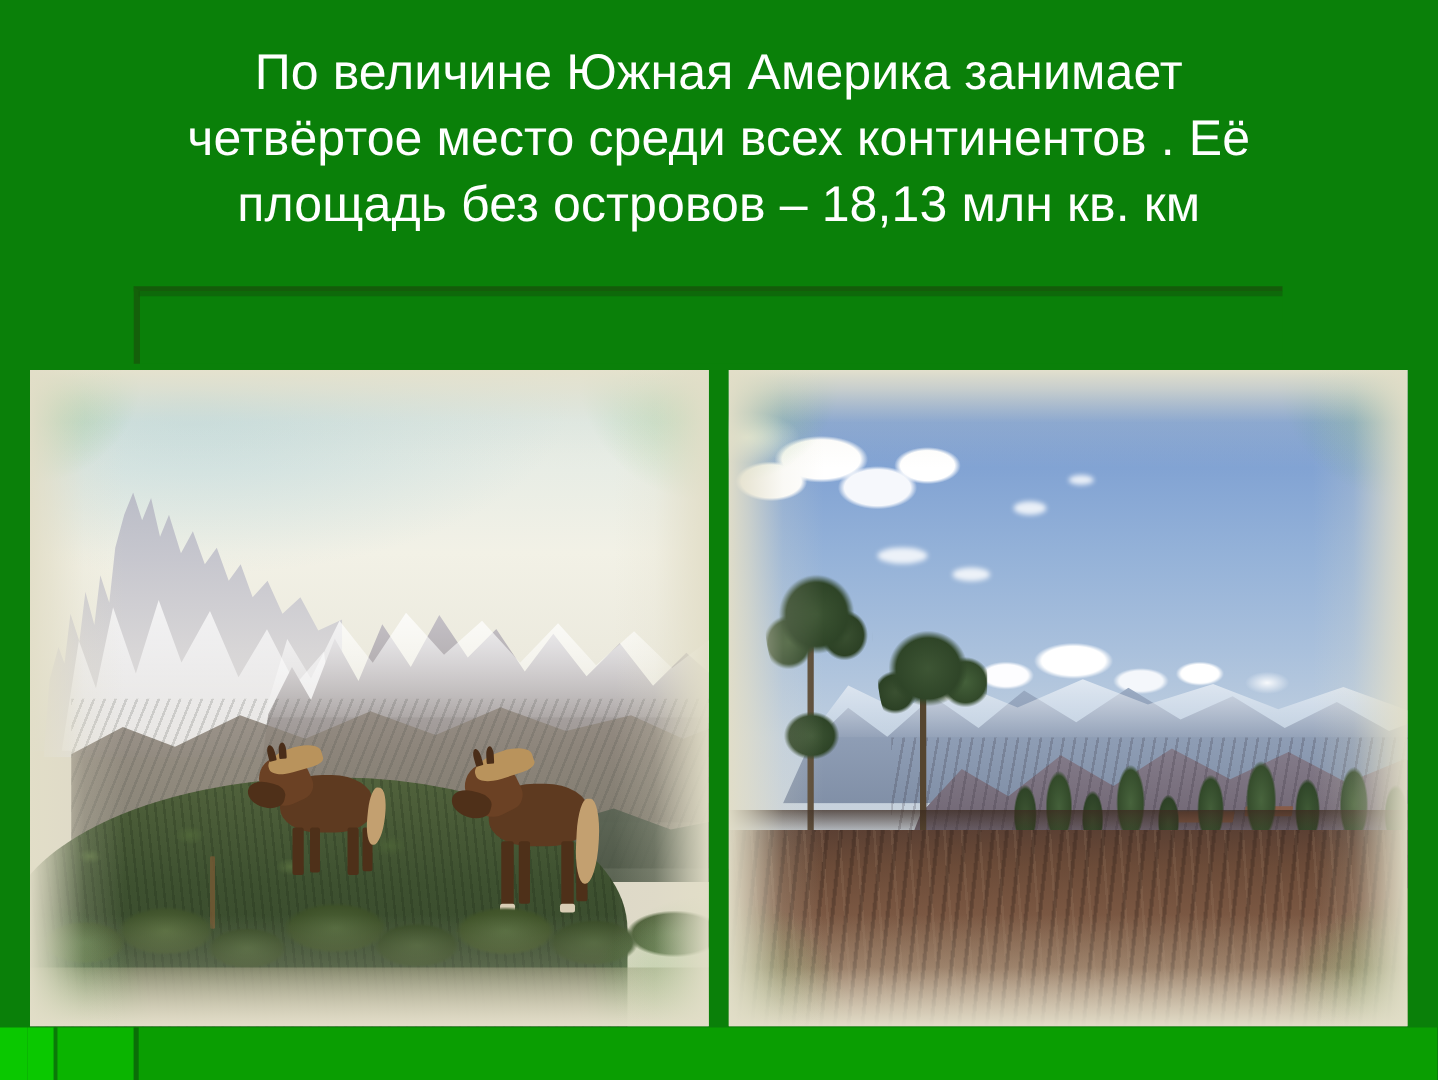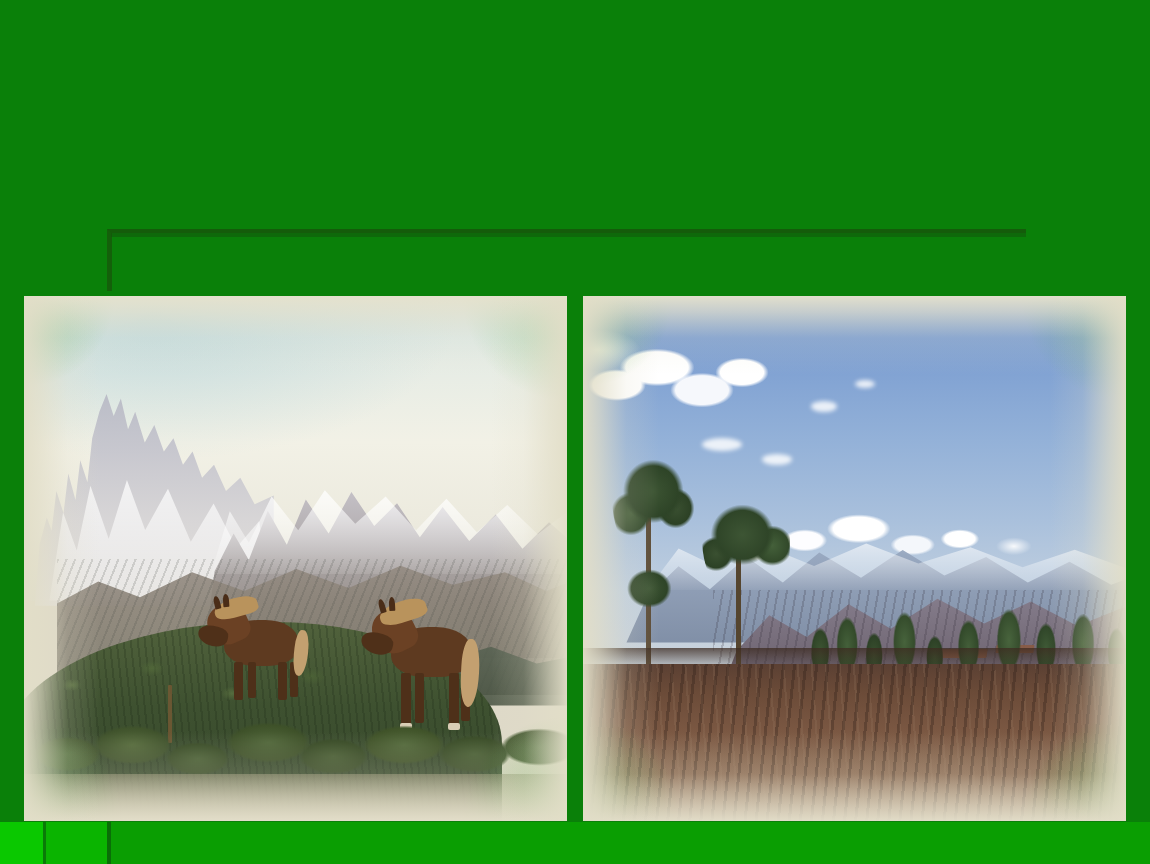--- a/index.html
+++ b/index.html
@@ -309,20 +309,23 @@
   <div class="band band-div1"></div>
   <div class="band band-c"></div>
   <div class="band band-div2"></div>
   <div class="band band-d"></div>
 
   <div class="field"></div>
 
   <div class="panel"></div>
   <div class="panel-shadow"></div>
 
+  <div class="title">По величине Южная Америка занимает
+четвёртое место среди всех континентов . Её
+площадь без островов – 18,13 млн кв. км</div>
 
   <div class="photo photo-left">
     <div class="scene">
 
       <div class="l-sky"></div>
       <div class="l-sky-haze"></div>
       <div class="l-peak-far"></div>
       <div class="l-snow-a"></div>
       <div class="l-ridge-mid"></div>
       <div class="l-snowcaps"></div>

